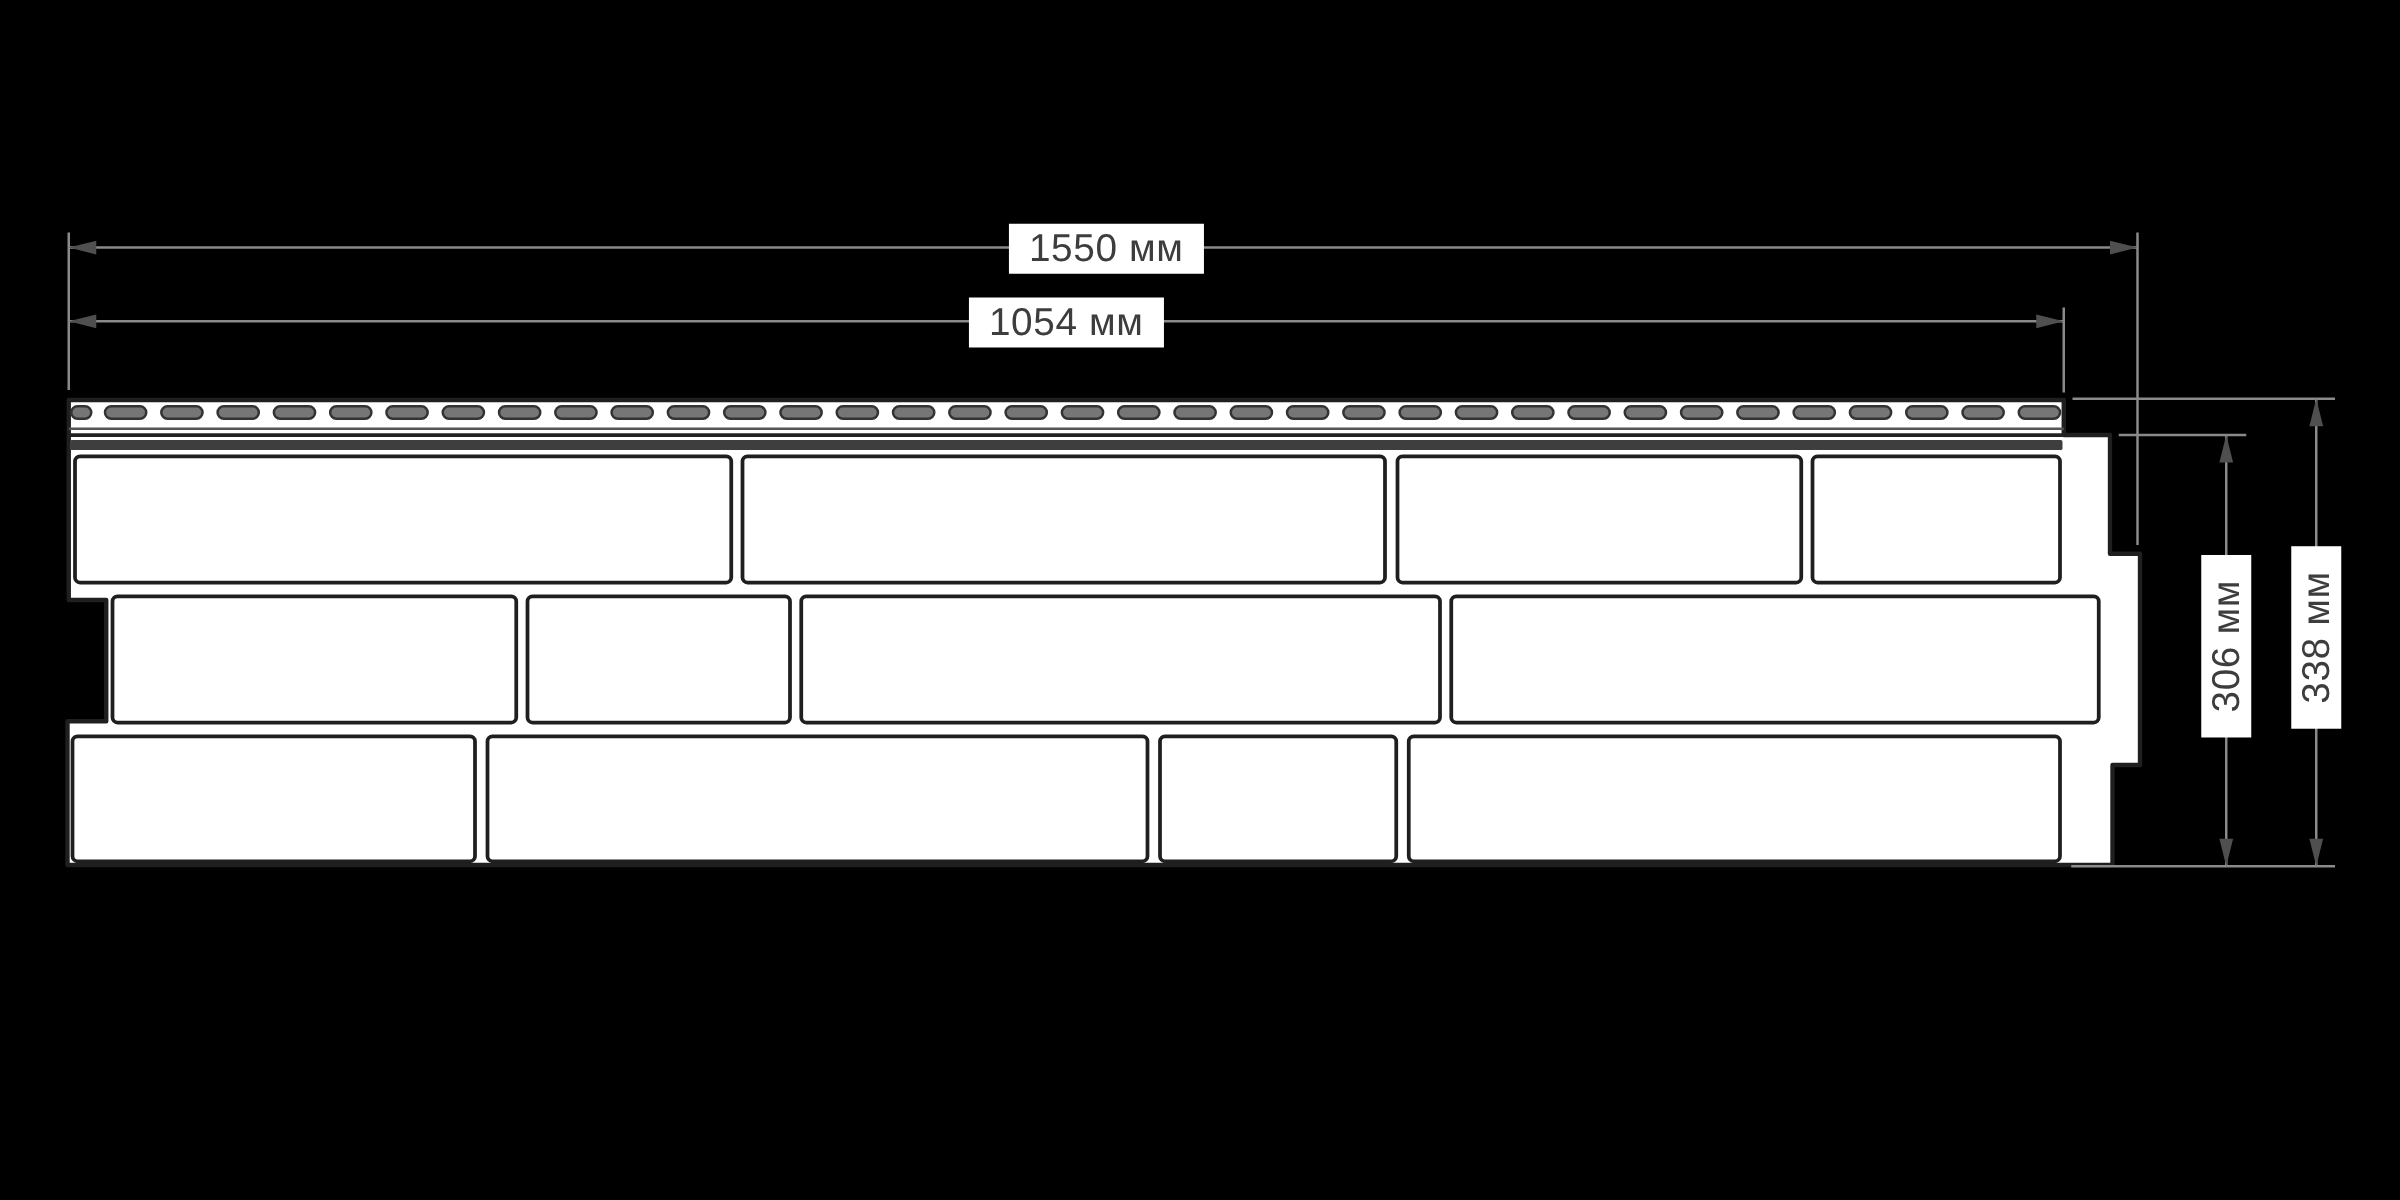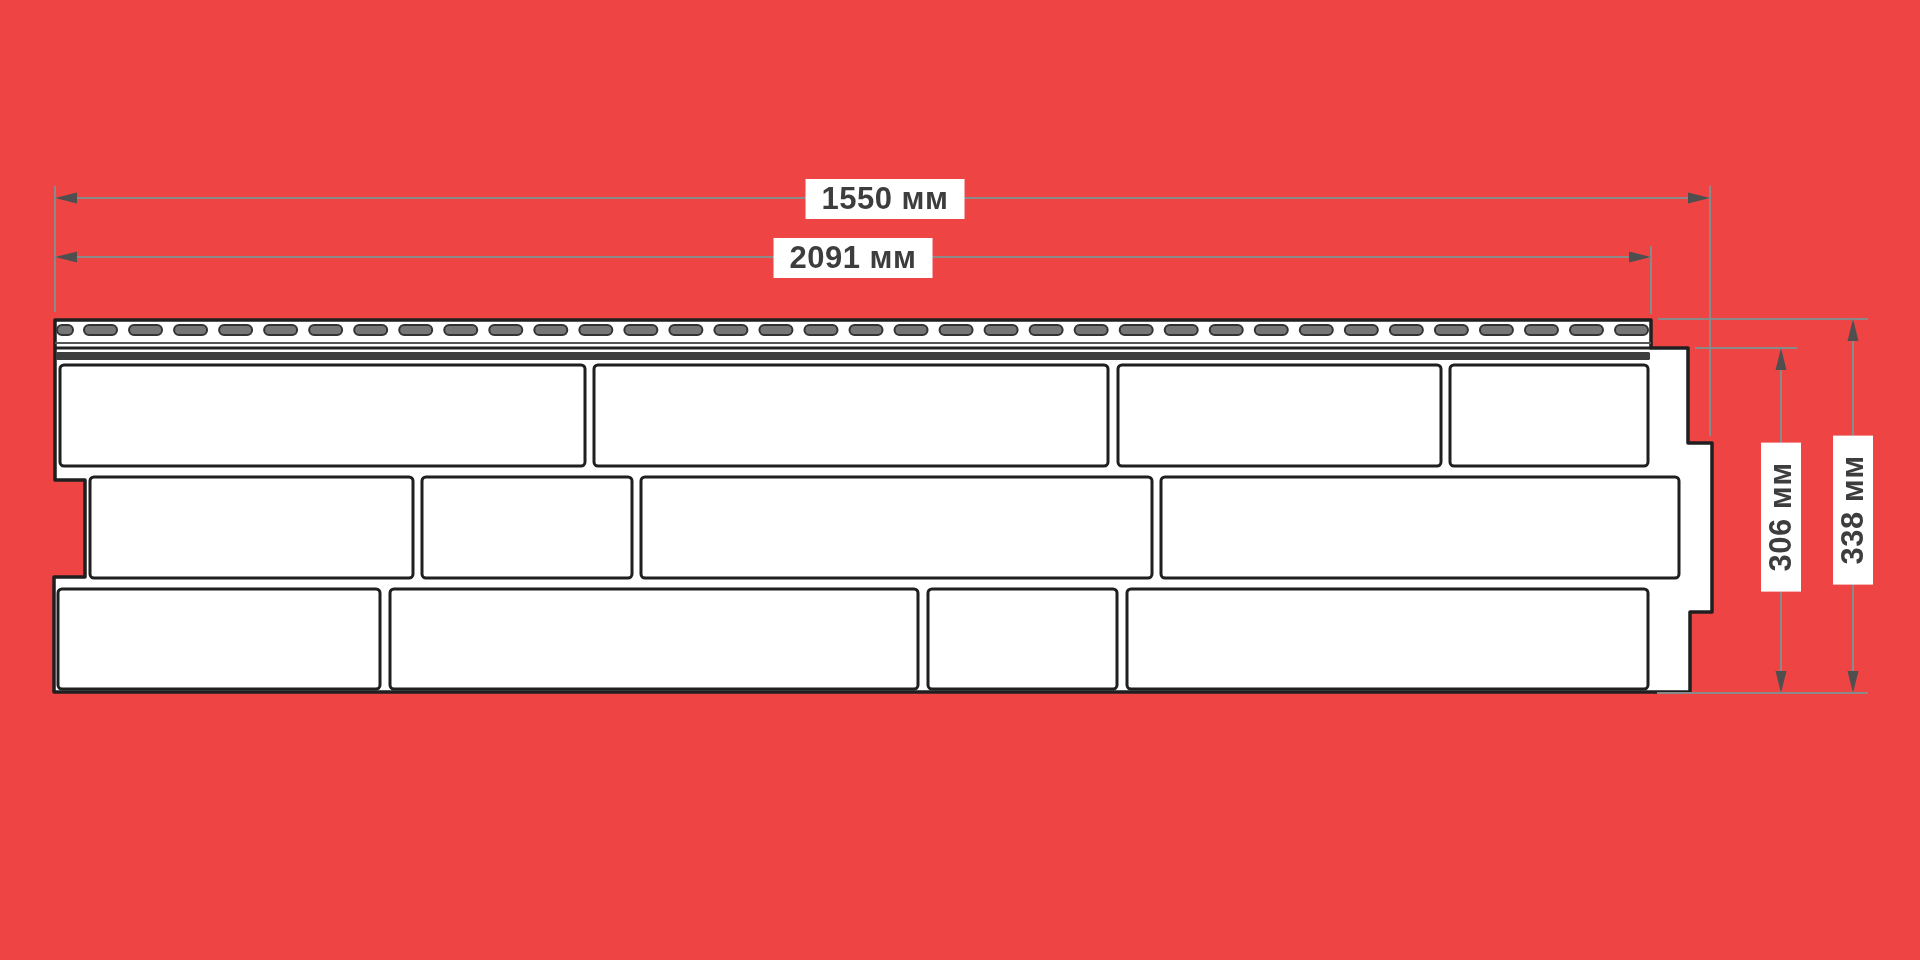--- a/index.html
+++ b/index.html
@@ -1,23 +1,22 @@
 <!DOCTYPE html>
 <html><head>
 <meta charset="utf-8">
 <style>
   html, body { margin: 0; padding: 0; background: #ffffff; }
   .stage {
     position: relative;
     width: 1920px;
     height: 960px;
-    background: #ef4444;
+    background: #000000;
     overflow: hidden;
     font-family: "Liberation Sans", sans-serif;
-    font-weight: bold;
   }
   #drawing {
     position: absolute;
     left: 0; top: 0;
     width: 1920px;
     height: 960px;
   }
   .dim-label {
     position: absolute;
     font-family: "Liberation Sans", sans-serif;
@@ -110,18 +109,18 @@
       <line x1="1781" y1="348" x2="1781" y2="693" stroke="#8a8a8a" stroke-width="2"></line>
       <polygon points="1781,348 1775.5,370 1786.5,370" fill="#4f4f4f"></polygon>
       <polygon points="1781,693 1775.5,671 1786.5,671" fill="#4f4f4f"></polygon>
       <line x1="1853" y1="319" x2="1853" y2="693" stroke="#8a8a8a" stroke-width="2"></line>
       <polygon points="1853,319 1847.5,341 1858.5,341" fill="#4f4f4f"></polygon>
       <polygon points="1853,693 1847.5,671 1858.5,671" fill="#4f4f4f"></polygon>
     </svg>
 
   <div class="dim-label" id="lbl-total-width">1550 мм</div>
 
-  <div class="dim-label" id="lbl-nail-width">2091 мм</div>
+  <div class="dim-label" id="lbl-nail-width">1054 мм</div>
 
   <div class="dim-label vert" id="lbl-body-height">306 мм</div>
 
   <div class="dim-label vert" id="lbl-total-height">338 мм</div>
 </div>
 
 </body></html>

